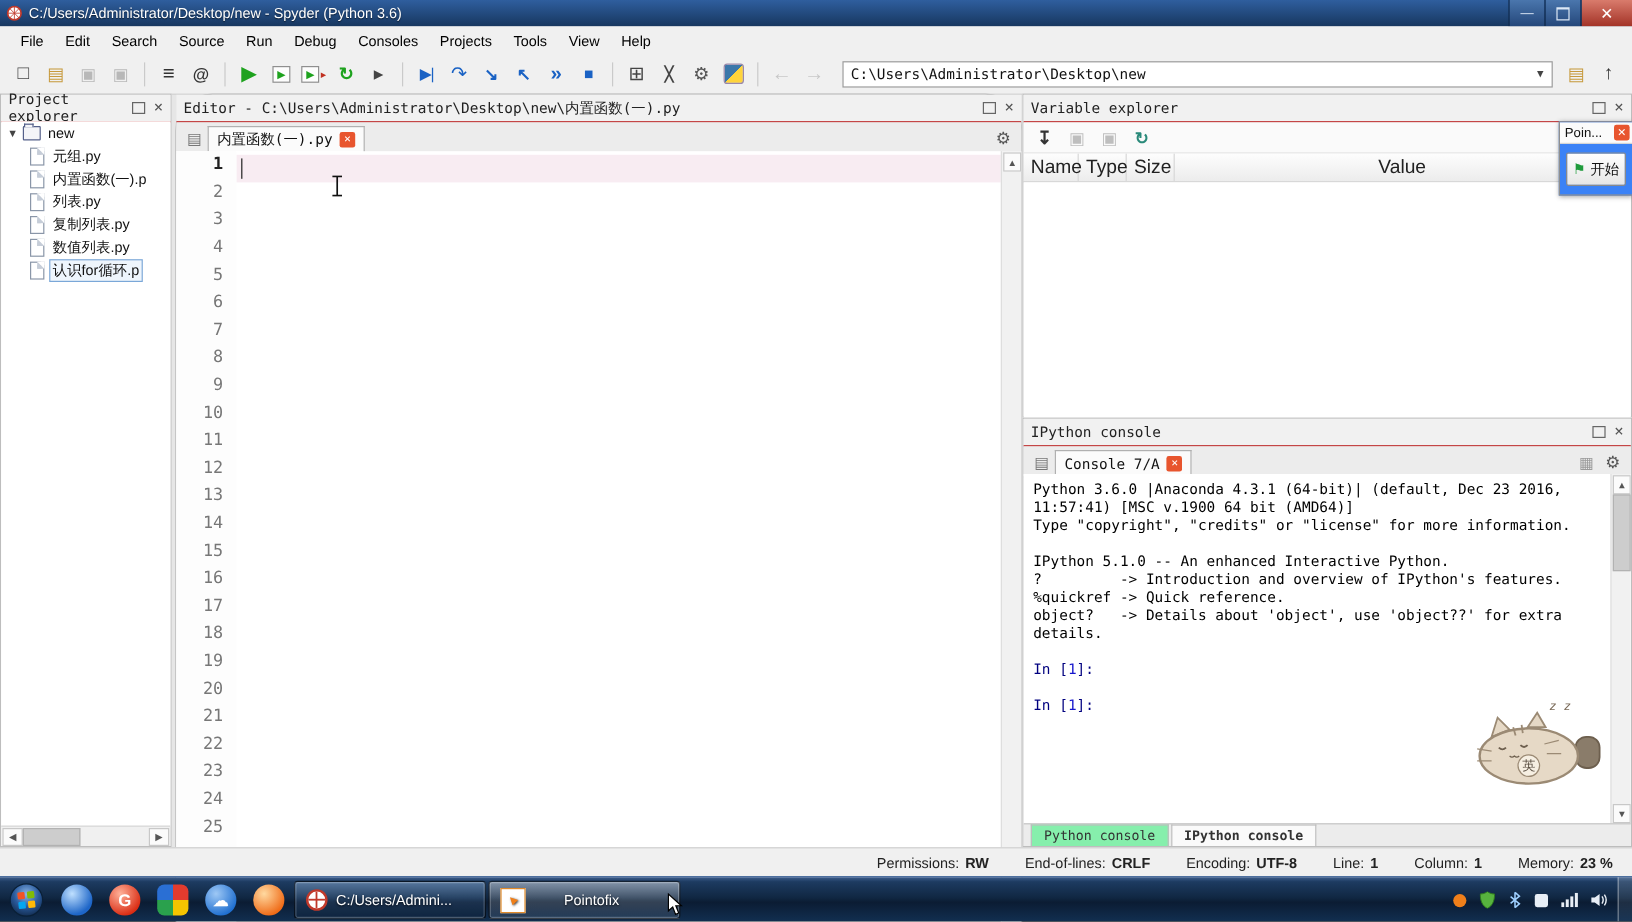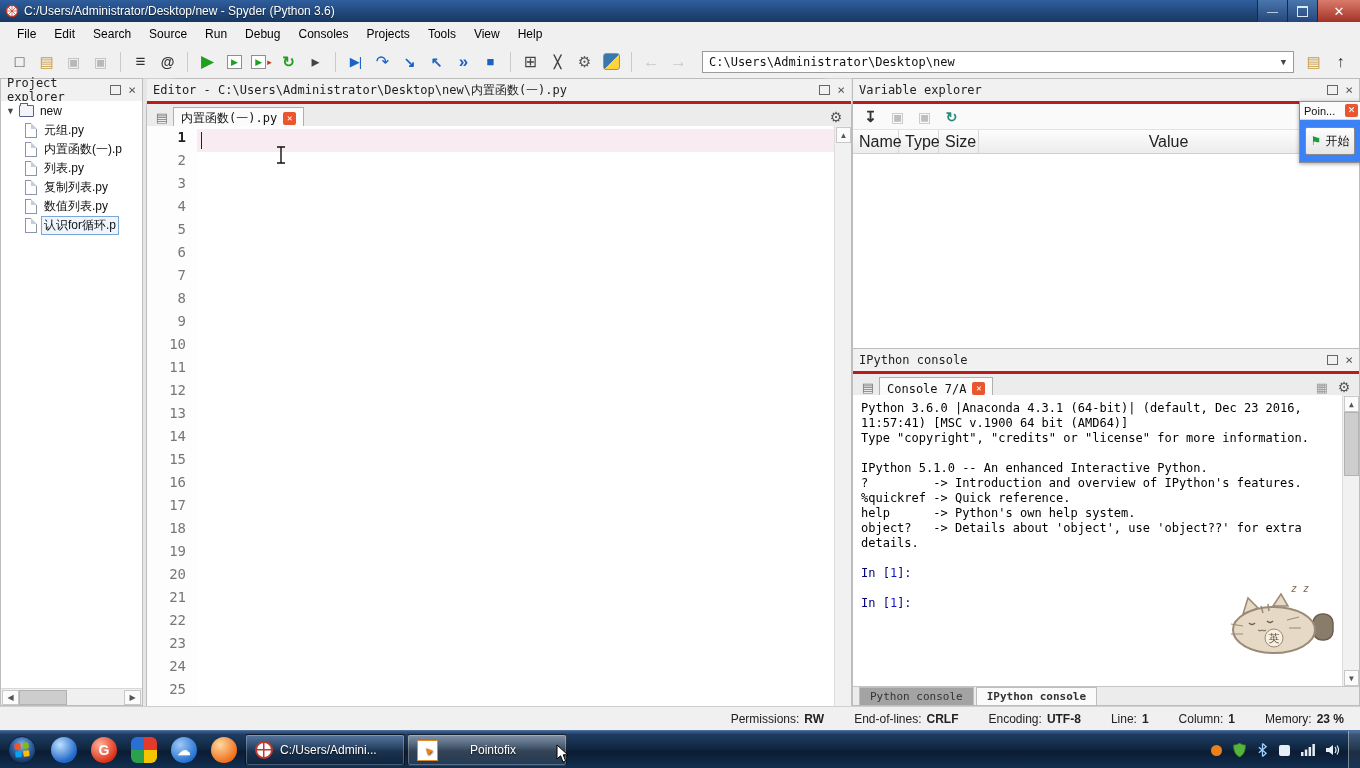--- a/index.html
+++ b/index.html
@@ -54,21 +54,21 @@
   .tb[data-icon="import-data"]::before{content:"↧";color:#333;font-size:15px;font-weight:bold;}
   .tb[data-icon="refresh"]::before{content:"↻";color:#2a8a7a;font-size:14px;font-weight:bold;}
   .tb[data-icon="browse-tabs"]::before{content:"▤";color:#777;font-size:13px;}
   .tb[data-icon="options-gear"]::before{content:"⚙";color:#555;font-size:14px;}
   .tb[data-icon="inspect"]::before{content:"▦";color:#9a9a9a;font-size:13px;}
   .path-combo{flex:1;height:20px;margin:0 6px 0 10px;background:#fff;border:1px solid #9a9a9a;
     display:flex;align-items:center;padding:0 2px 0 6px;font:12px "DejaVu Sans Mono",monospace;}
   .combo-arrow{margin-left:auto;width:15px;text-align:center;color:#444;font-size:9px;}
   
   .panel{position:absolute;background:#fff;border:1px solid #bdbdbd;box-sizing:border-box;}
-  .phead{height:22px;background:#f1f1f1;border-bottom:3px solid #b91c1c;display:flex;align-items:center;
+  .phead{height:22px;background:#f1f1f1;border-bottom:1px solid #b91c1c;display:flex;align-items:center;
     padding:0 6px;font:12px "DejaVu Sans Mono",monospace;color:#222;}
   .ph-btns{margin-left:auto;display:flex;align-items:center;gap:7px;color:#555;}
   .undock{width:9px;height:8px;border:1px solid #666;display:inline-block;}
   .ph-x{font-size:13px;line-height:10px;}
   .tabbar{height:25px;background:#ececec;border-bottom:1px solid #bdbdbd;display:flex;align-items:flex-end;padding:0 4px;}
   .tab{height:21px;background:#fbfbfb;border:1px solid #b0b0b0;border-bottom:1px solid #fbfbfb;margin-bottom:-1px;
     display:flex;align-items:center;gap:6px;padding:0 7px;font:12px "DejaVu Sans Mono",monospace;margin-top:35px;}
   .tab-close{width:13px;height:13px;border-radius:2px;background:#e8552e;color:#fff;font-size:9px;
     line-height:13px;text-align:center;}
   .tabbar .tb{width:22px;height:22px;margin-bottom:1px;}
@@ -107,21 +107,21 @@
   .vc0{width:46px;}.vc1{width:40px;}.vc2{width:40px;}.vc3{flex:1;justify-content:center;padding-left:0;}
   
   .console-out{position:absolute;top:46px;left:0;right:0;bottom:18px;background:#fff;
     font:12px "DejaVu Sans Mono",monospace;padding:6px 8px;overflow:hidden;}
   .cline{height:15px;white-space:pre;color:#000;}
   .p-in{color:#00007f;}
   .p-num{color:#1414cc;}
   .ctabs{position:absolute;left:0;right:0;bottom:0;height:18px;background:#ececec;border-top:1px solid #c6c6c6;
     display:flex;align-items:stretch;padding-left:6px;gap:2px;}
   .ctab{display:flex;align-items:center;padding:0 10px;font:11px "DejaVu Sans Mono",monospace;color:#333;
-    background:#a3a3a3;border:1px solid #bdbdbd;border-bottom:none;}
+    background:#86efac;border:1px solid #bdbdbd;border-bottom:none;}
   .ctab.active{background:#fafafa;font-weight:bold;}
   .cat-sticker{position:absolute;right:20px;bottom:28px;}
   
   .statusbar{position:absolute;left:0;top:706px;right:0;height:24px;background:#f0f0f0;border-top:1px solid #cfcfcf;
     display:flex;align-items:center;justify-content:flex-end;gap:30px;padding-right:16px;font-size:12px;color:#222;}
   .sb-item{display:flex;gap:5px;}
   .sb-value{font-weight:bold;}
   
   .taskbar{position:absolute;left:0;top:730px;right:0;height:38px;
     background:linear-gradient(180deg,#3d5d8c 0%,#1d3b61 10%,#102742 45%,#0b1c33 55%,#123052 100%);
@@ -387,21 +387,20 @@
     </div>
     <div class="console-out">
       <div>
           <div class="cline">Python 3.6.0 |Anaconda 4.3.1 (64-bit)| (default, Dec 23 2016,</div>
           <div class="cline">11:57:41) [MSC v.1900 64 bit (AMD64)]</div>
           <div class="cline">Type "copyright", "credits" or "license" for more information.</div>
           <div class="cline">&nbsp;</div>
           <div class="cline">IPython 5.1.0 -- An enhanced Interactive Python.</div>
           <div class="cline">?         -&gt; Introduction and overview of IPython's features.</div>
           <div class="cline">%quickref -&gt; Quick reference.</div>
-          <div class="cline">help      -&gt; Python's own help system.</div>
           <div class="cline">object?   -&gt; Details about 'object', use 'object??' for extra</div>
           <div class="cline">details.</div>
           <div class="cline">&nbsp;</div>
           <div class="cline"><span class="p-in">In [</span><span class="p-num">1</span><span class="p-in">]:</span></div>
           <div class="cline">&nbsp;</div>
           <div class="cline"><span class="p-in">In [</span><span class="p-num">1</span><span class="p-in">]:</span></div>
         </div>
       <div class="vscroll" style="top:0;bottom:0;">
         <span class="vs-arrow" style="top:1px;">▲</span>
         <span class="vs-thumb" style="top:17px;height:62px;"></span>

